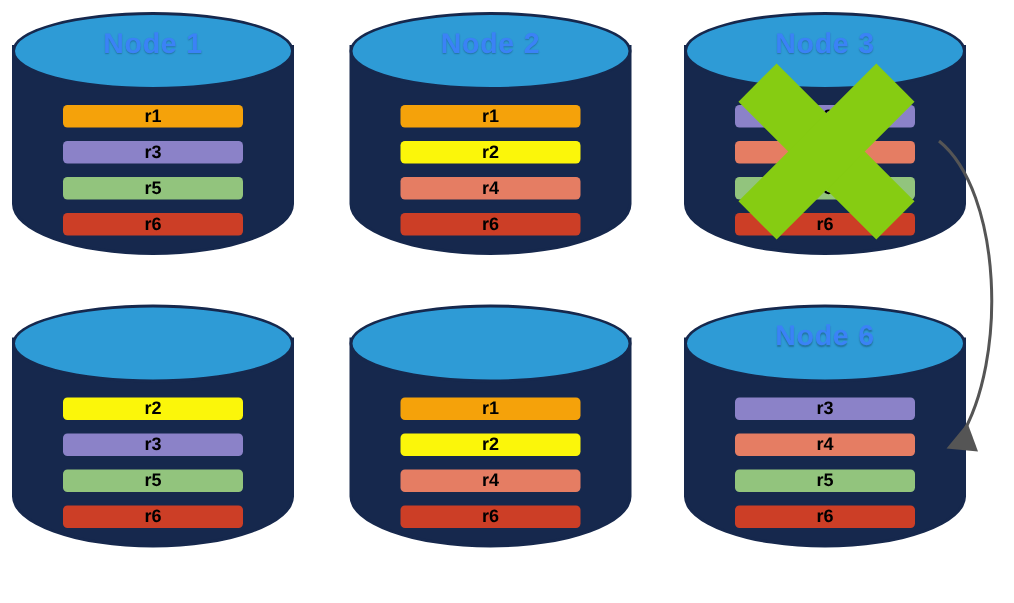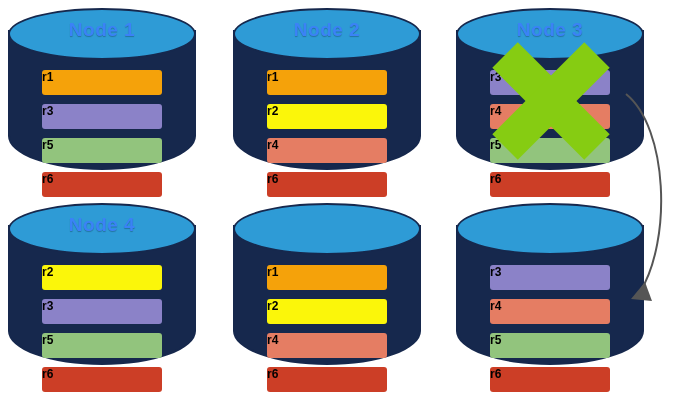--- a/index.html
+++ b/index.html
@@ -68,23 +68,24 @@
 
   
   .records {
     position: absolute;
     left: 34px;
     top: 62px;
     width: 120px;
     z-index: 3;
   }
   .rec {
-    height: 25px;
+    height: 15px;
     margin-bottom: 9px;
     border-radius: 3px;
+    text-align: center;
     font-size: 12px;
     font-weight: bold;
     color: #000000;
     line-height: 15px;
   }
   .rec:last-child { margin-bottom: 0; }
 
   
   .x-mark {
     position: absolute;
@@ -157,41 +158,41 @@
         <div class="rec" style="background: rgb(204, 62, 38);">r6</div>
       </div>
       <div class="x-mark">
         <div class="x-bar a" style="background: rgb(134, 204, 18);"></div>
         <div class="x-bar b" style="background: rgb(134, 204, 18);"></div>
       </div>
     </div>
     <div class="node" style="left: 8px; top: 203px;">
       <div class="cyl-body"></div>
       <div class="cyl-top"></div>
-      <div class="node-label">Node  4</div>
       <div class="records">
         <div class="rec" style="background: rgb(251, 246, 10);">r2</div>
         <div class="rec" style="background: rgb(139, 130, 200);">r3</div>
         <div class="rec" style="background: rgb(146, 196, 125);">r5</div>
         <div class="rec" style="background: rgb(204, 62, 38);">r6</div>
       </div>
     </div>
     <div class="node" style="left: 233px; top: 203px;">
       <div class="cyl-body"></div>
       <div class="cyl-top"></div>
       <div class="records">
         <div class="rec" style="background: rgb(245, 162, 10);">r1</div>
         <div class="rec" style="background: rgb(251, 246, 10);">r2</div>
         <div class="rec" style="background: rgb(229, 125, 99);">r4</div>
         <div class="rec" style="background: rgb(204, 62, 38);">r6</div>
       </div>
     </div>
     <div class="node" style="left: 456px; top: 203px;">
       <div class="cyl-body"></div>
       <div class="cyl-top"></div>
+      <div class="node-label">Node  6</div>
       <div class="records">
         <div class="rec" style="background: rgb(139, 130, 200);">r3</div>
         <div class="rec" style="background: rgb(229, 125, 99);">r4</div>
         <div class="rec" style="background: rgb(146, 196, 125);">r5</div>
         <div class="rec" style="background: rgb(204, 62, 38);">r6</div>
       </div>
     </div>
     <svg id="arrow-layer" viewBox="0 0 676 402" xmlns="http://www.w3.org/2000/svg">
     <path d="M 626 94 C 668 128 672 240 640 292" fill="none" stroke="#555555" stroke-width="2"></path>
     <polygon points="645,282 631,299 652,301" fill="#555555"></polygon>

